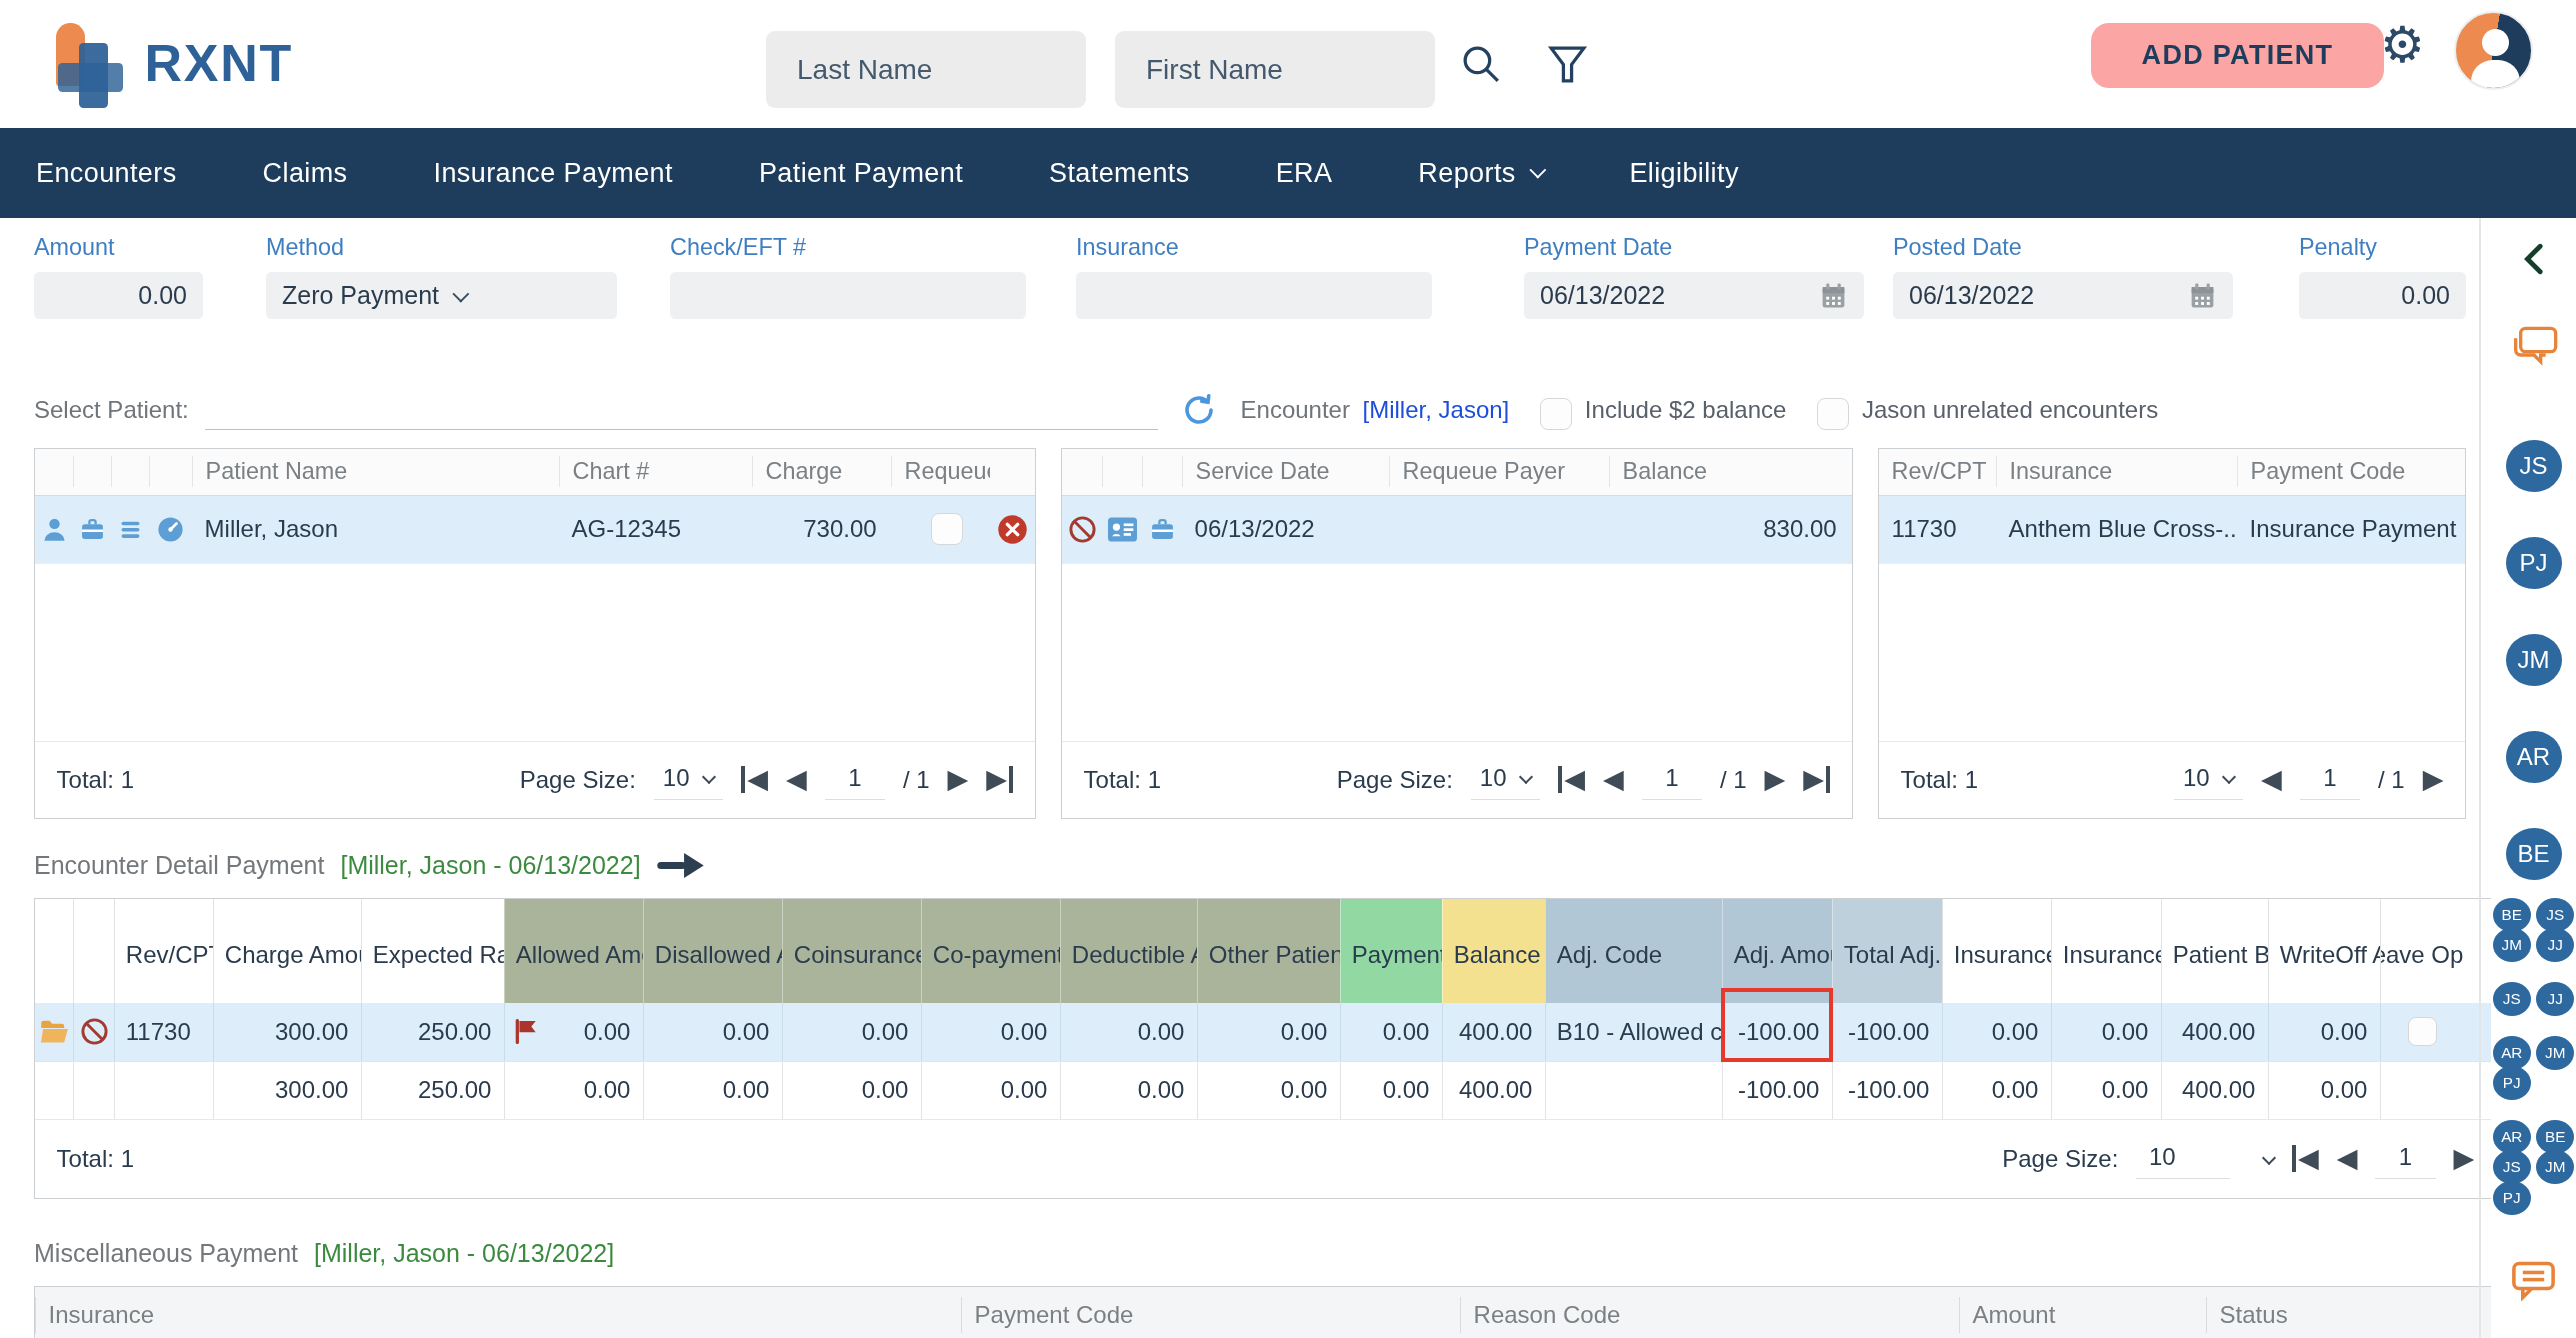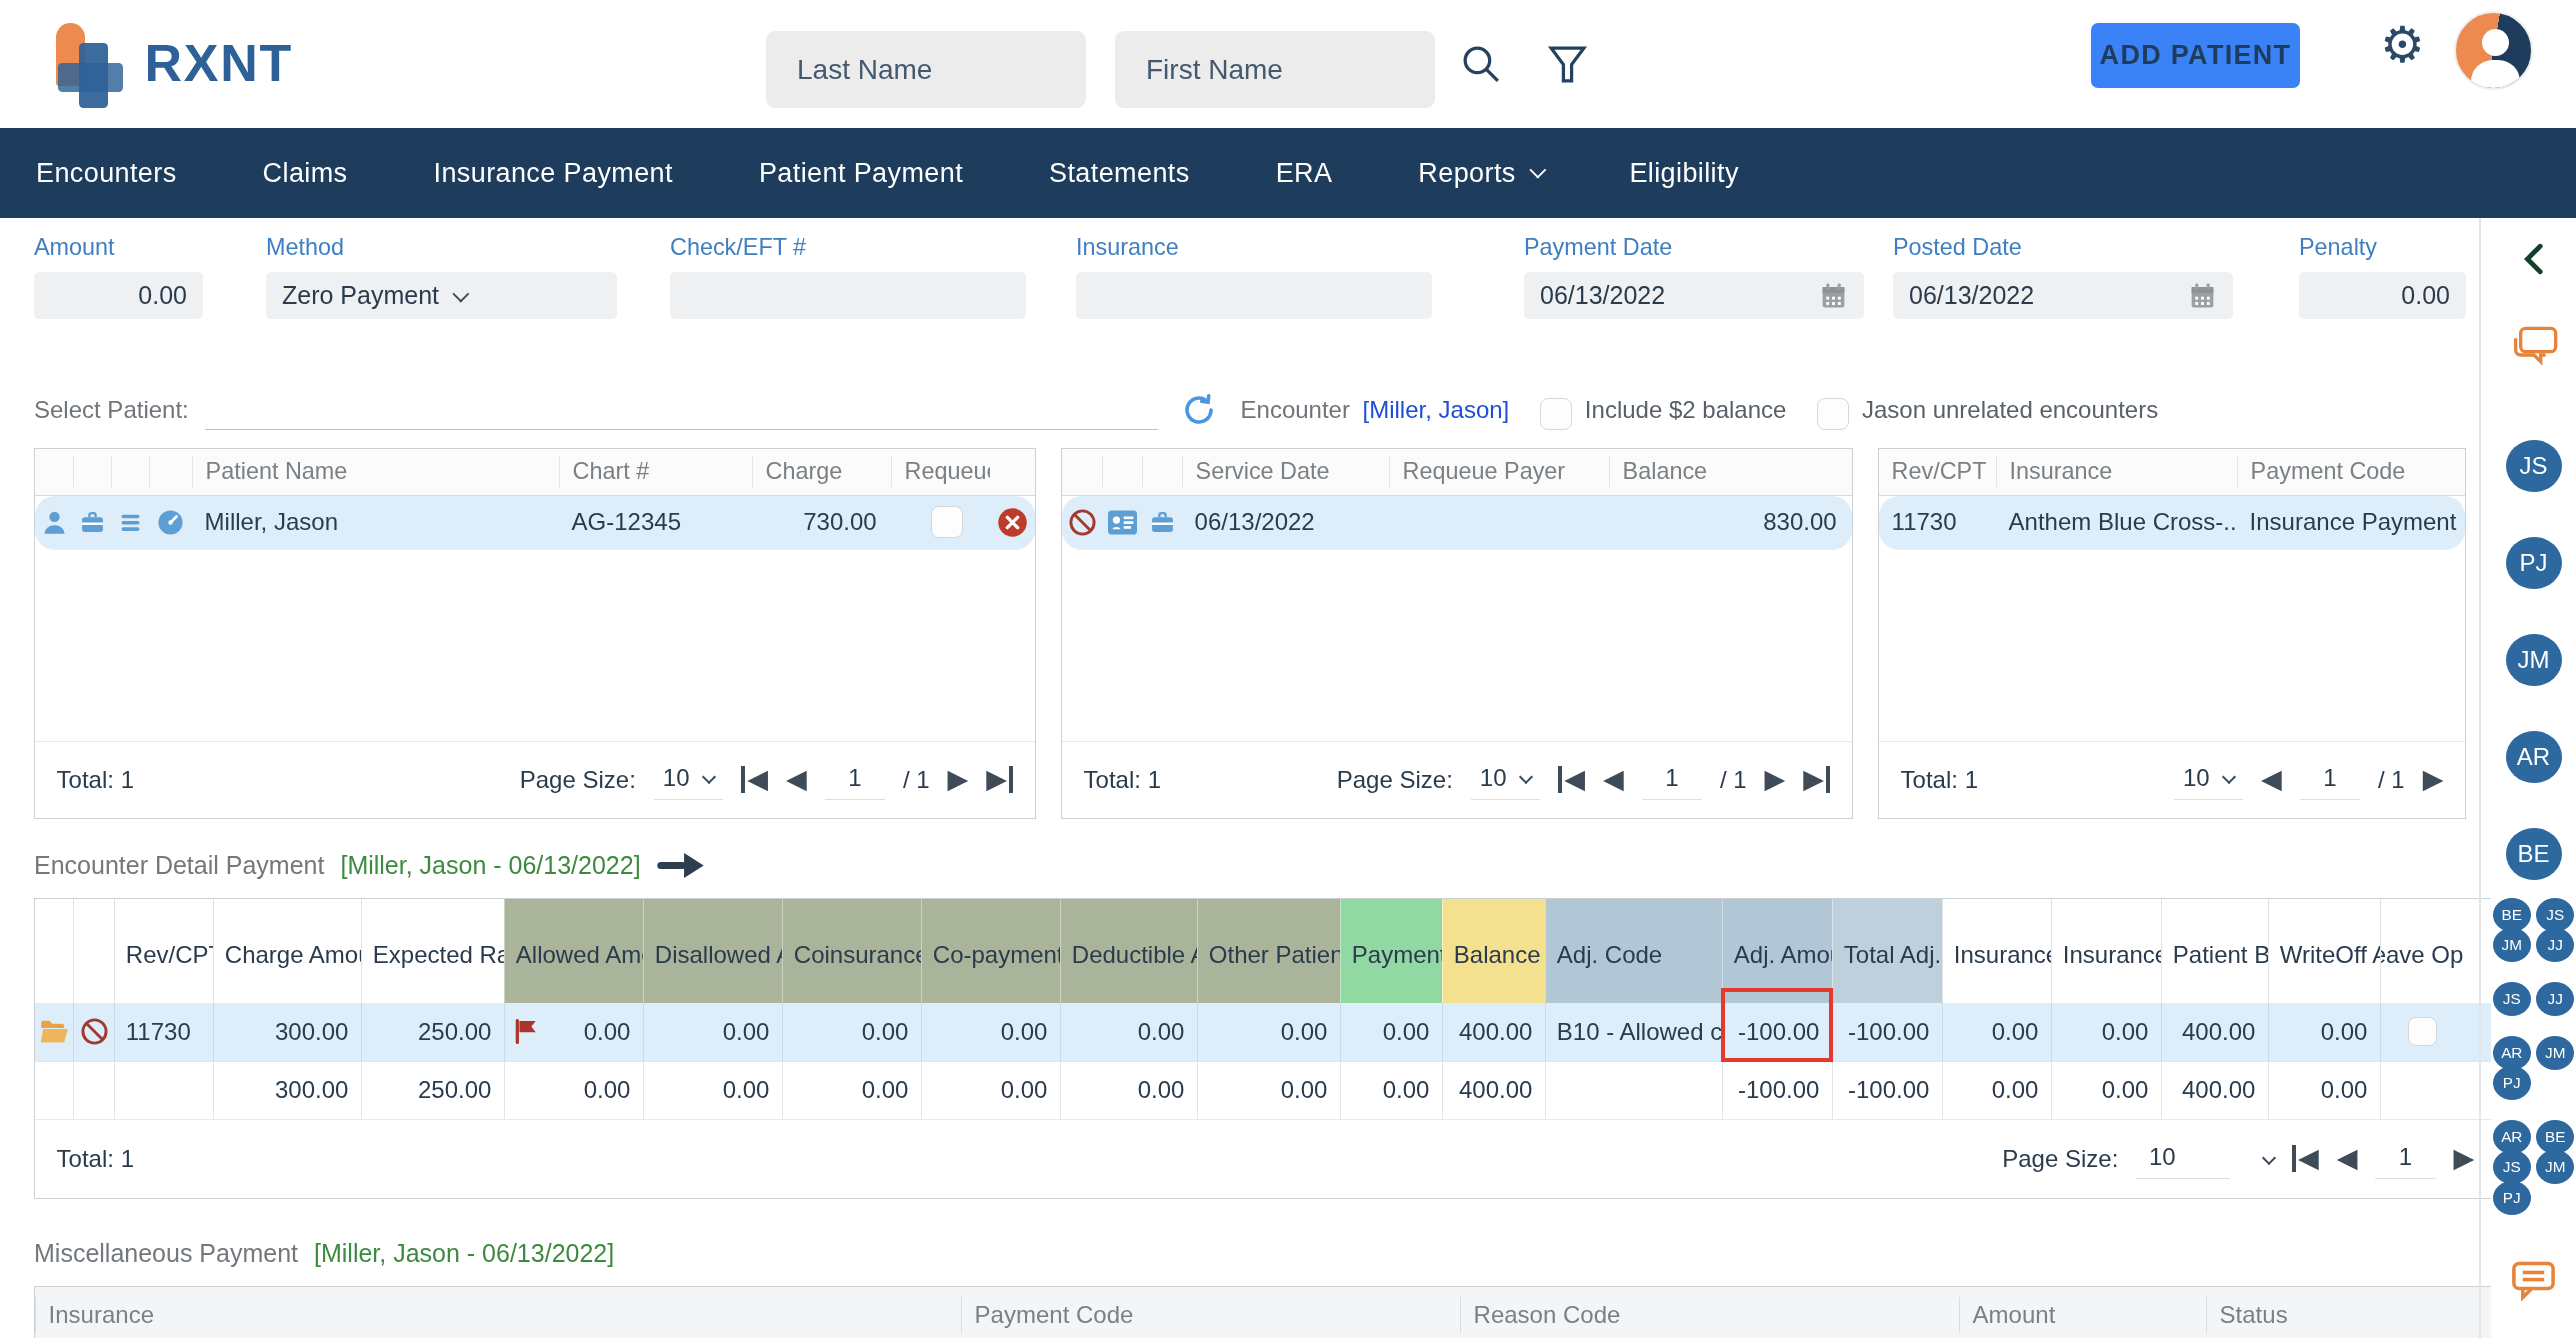--- a/index.html
+++ b/index.html
@@ -14,22 +14,22 @@
   .brand-icon .o  { position:absolute; left:0;  top:5.4px;  width:29px; height:63px; background:#EC8A50; border-radius:14.4px 14.4px 3.6px 3.6px; }
   .brand-icon .bv { position:absolute; left:23.4px; top:25px; width:29px; height:65px; background:#2D6197; border-radius:4.5px; opacity:.93; }
   .brand-icon .bh { position:absolute; left:1.8px; top:45px; width:65px; height:29px; background:#2D6197; border-radius:4.5px; opacity:.82; }
   .brand-text { font-size:52px; font-weight:700; color:#2D6197; letter-spacing:1.8px; }
   .search-input { position:absolute; top:31px; height:77px; background:#ECECEC; border:0; border-radius:9px;
                   font-family:inherit; font-size:28px; color:#b91c1c; padding:0 31px; outline:none; }
   .search-input::placeholder { color:#44596E; opacity:1; }
   .si-last  { left:766px;  width:320px; }
   .si-first { left:1115px; width:320px; }
   .tb-icon { position:absolute; top:40px; cursor:pointer; }
-  .add-patient { position:absolute; left:2091px; top:23.4px; width:209px; height:65px; background:#3b82f6; border:none;
-                 border-radius:7px; color:#1E3D5C; font-family:inherit; font-weight:700; font-size:27px; letter-spacing:1.3px; cursor:pointer; }
+  .add-patient { position:absolute; left:2091px; top:23.4px; width:293px; height:65px; background:#fca5a5; border:none;
+                 border-radius:18px; color:#1E3D5C; font-family:inherit; font-weight:700; font-size:27px; letter-spacing:1.3px; cursor:pointer; }
   .gear { position:absolute; left:2380px; top:20px; font-size:50px; color:#2C4A68; line-height:1; cursor:pointer; }
   .avatar { position:absolute; left:2454px; top:10.8px; width:79px; height:79px; border-radius:50%;
             background:linear-gradient(100deg,#EC8A50 50%, #1E3D5C 50%); overflow:hidden; border:2.7px solid #eee; cursor:pointer; }
   .avatar .head { position:absolute; left:26px; top:16px; width:27px; height:27px; border-radius:50%; background:#fff; }
   .avatar .bod  { position:absolute; left:15.3px; top:47px; width:49px; height:36px; border-radius:21.6px 21.6px 0 0; background:#fff; }
 
   
   .nav { height:90px; background:#1E3D5C; display:flex; align-items:center; padding-left:36px; }
   .nav-item { color:#fff; font-size:27px; padding:0 45px 0 0; margin-right:43px; letter-spacing:0.4px; cursor:pointer;
               display:flex; align-items:center; padding:0; margin:0 0 0 0; }
@@ -67,21 +67,21 @@
   .chk { width:32px; height:32px; border:1.8px solid #D5D7D9; border-radius:8px; background:#FDFDFD; margin-left:31px; cursor:pointer; }
   .chk-lbl { color:#58606A; margin-left:12.6px; padding-bottom:5.4px; }
 
   
   .panels { display:flex; margin:18px 34px 0 34px; gap:25px; }
   .panel { border:0.9px solid #CDD0D2; height:371px; display:flex; flex-direction:column; background:#fff; }
   .p-a { width:1002px; } .p-b { width:792px; } .p-c { width:588px; }
   .phead { display:flex; height:47px; align-items:center; background:#FBFBFC; border-bottom:0.9px solid #D8DADC; }
   .hcell { font-size:23.4px; color:#7B8084; padding-left:12.6px; border-left:0.9px solid #E3E5E7; height:31px; display:flex; align-items:center; overflow:hidden; white-space:nowrap; }
   .hcell:first-child { border-left:none; }
-  .prow { display:flex; height:54px; align-items:center; background:#DDEEFA; border-bottom:0.9px solid #E8Eef3;border-radius:20px; }
+  .prow { display:flex; height:68px; align-items:center; background:#DDEEFA; border-bottom:0.9px solid #E8Eef3; }
   .ccell { font-size:24px; color:#2A3B4D; padding-left:12.6px; height:100%; display:flex; align-items:center; overflow:hidden; white-space:nowrap; }
   .num { justify-content:flex-end; padding-right:14.4px; }
   .icon-col { width:38px; justify-content:center; padding:0; }
   .pfoot { margin-top:auto; border-top:0.9px solid #E6E8EA; height:77px; display:flex; align-items:center; padding:0 21.6px; font-size:24px; }
   .total { color:#2A3B4D; }
   .pgn { margin-left:auto; display:flex; align-items:center; gap:18px; color:#2A3B4D; }
   .ps-val { border-bottom:1.8px solid #DCDEE0; padding:3.6px 9px 7.2px 9px; display:flex; align-items:center; cursor:pointer; }
   .ps-val .caret { border-color:#3A4A58; width:10px; height:10px; margin-left:14.4px; margin-top:-1.8px; }
   .tri { color:#3F4B57; font-size:27px; cursor:pointer; line-height:1; }
   .bar { display:inline-block; width:4.5px; height:27px; background:#3F4B57; vertical-align:middle; }

